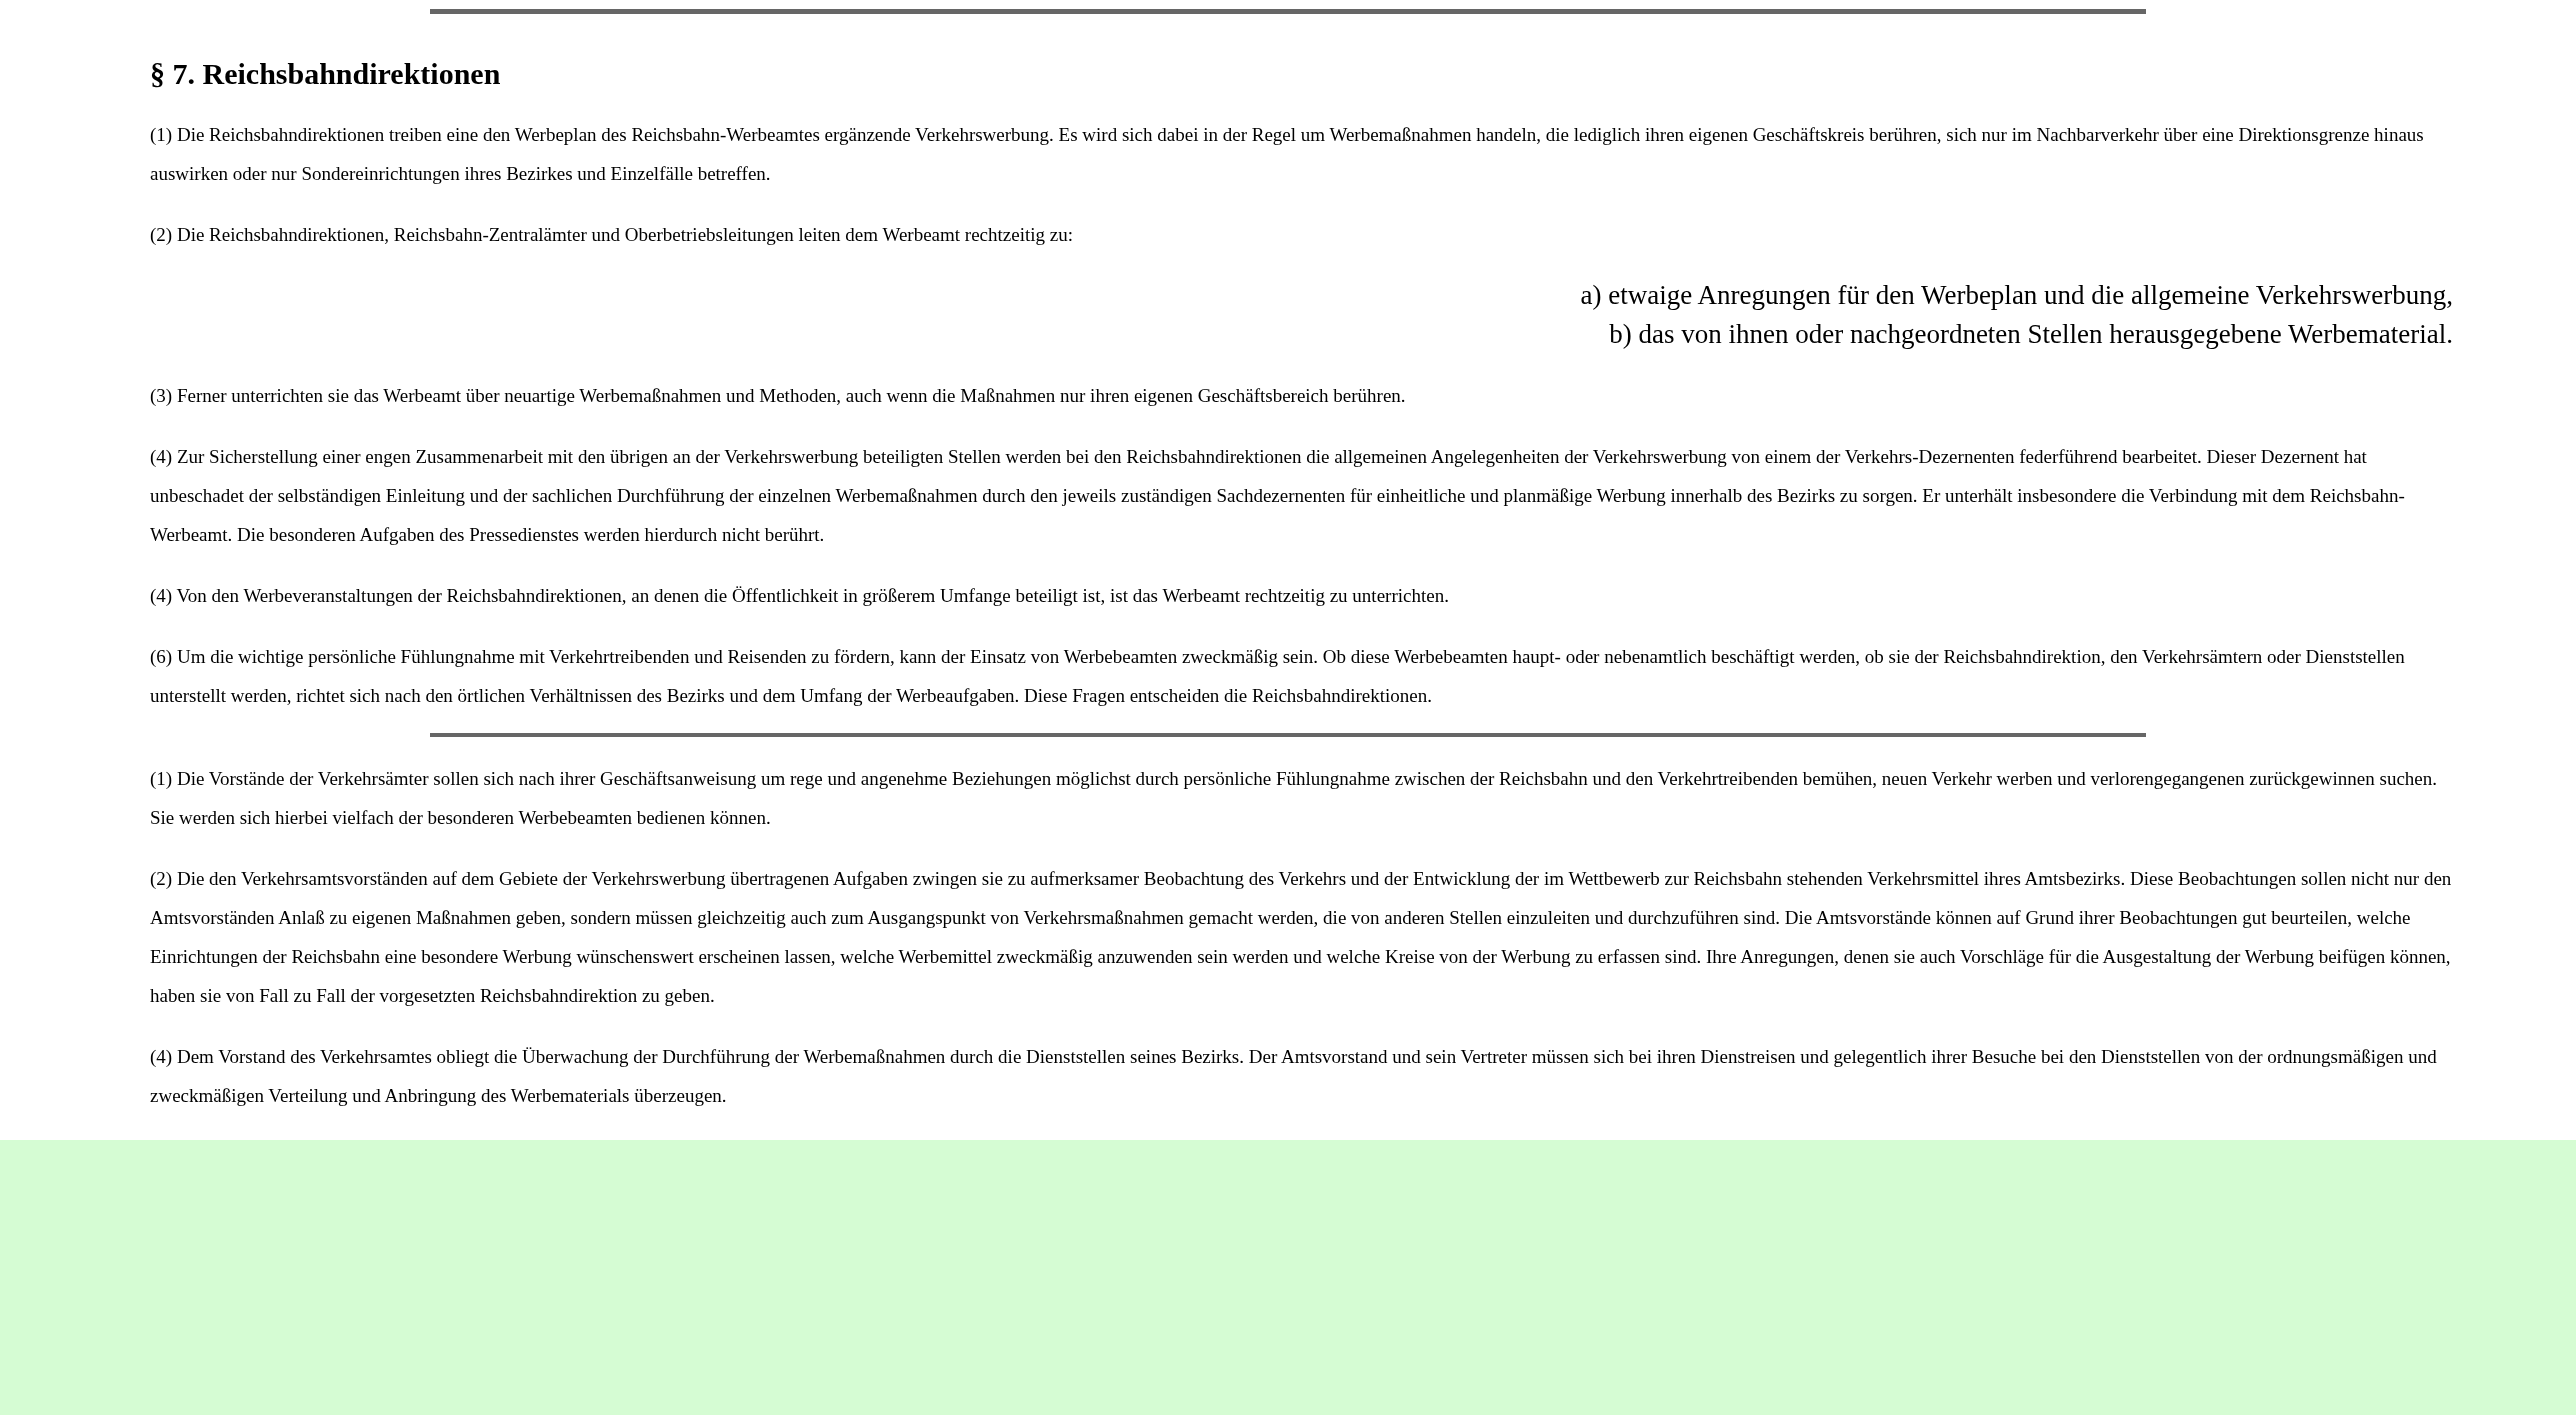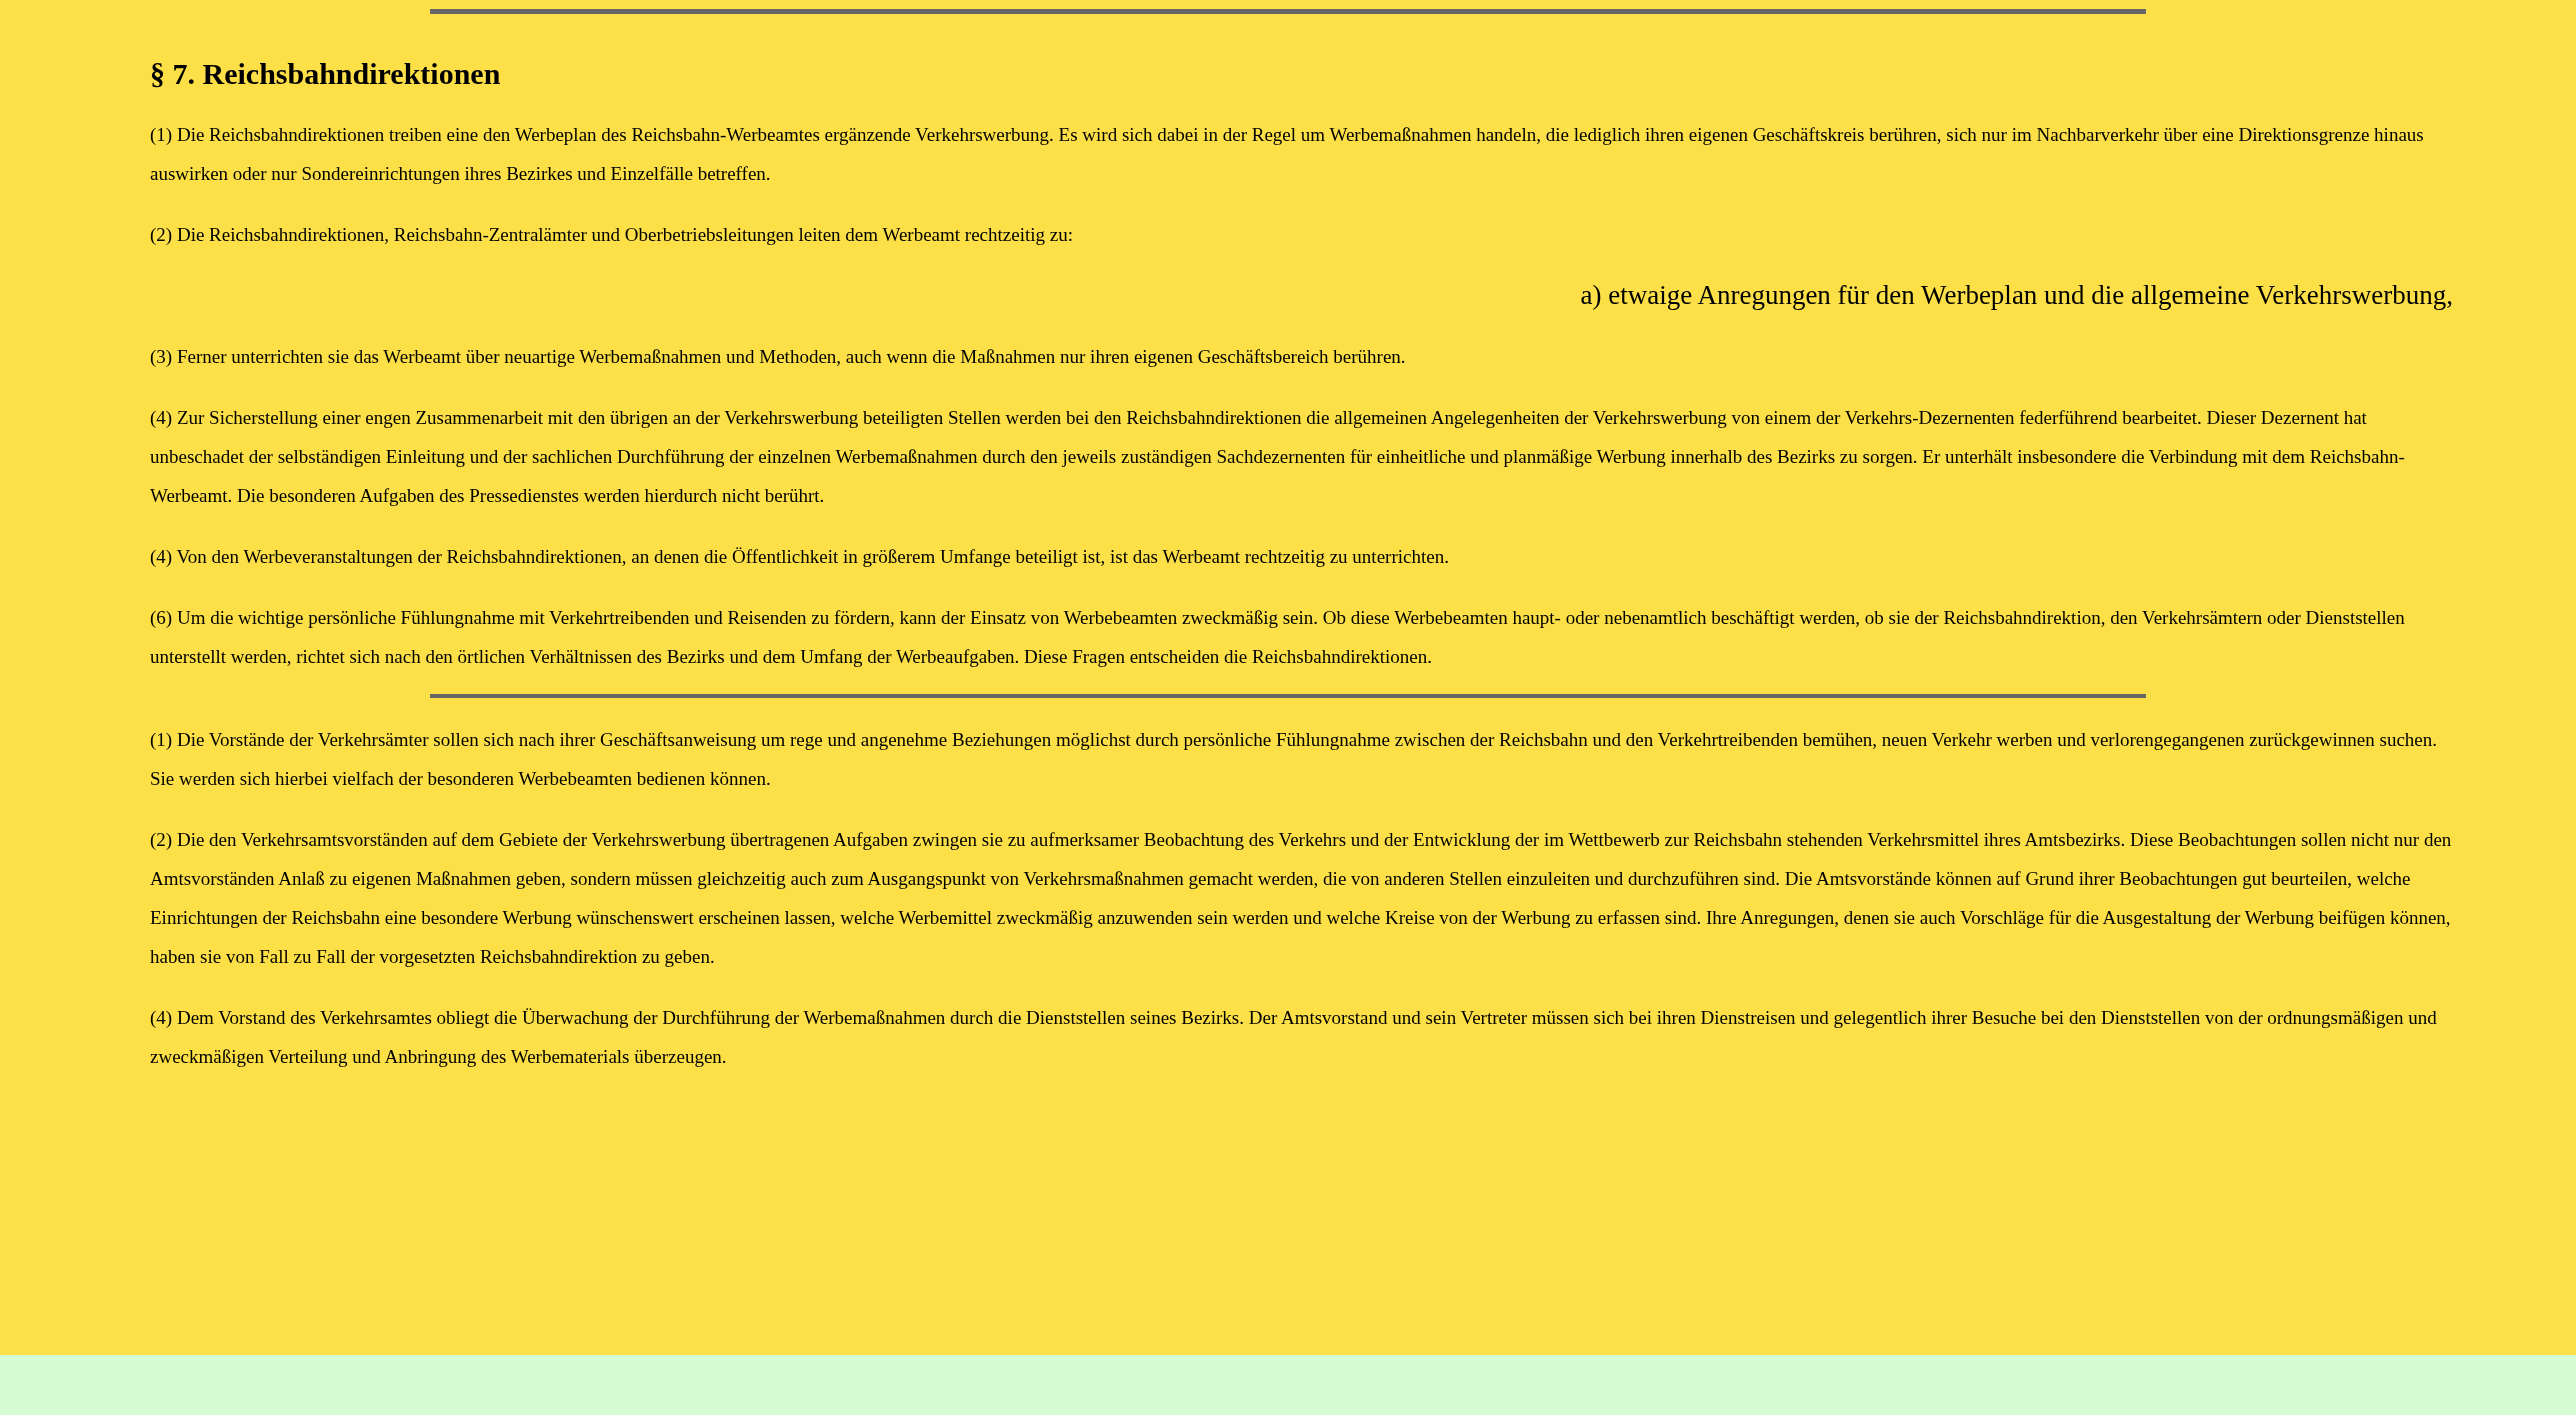--- a/index.html
+++ b/index.html
@@ -4,22 +4,22 @@
 <style>
   html, body { margin: 0; padding: 0; }
   body {
     background: #d5fcd3;
     font-family: "Liberation Serif", "DejaVu Serif", serif;
     color: #000000;
   }
   .page {
     position: relative;
     width: 2576px;
-    height: 1355px;
-    background: #fde047;
+    height: 1140px;
+    background: #ffffff;
     overflow: hidden;
   }
   .rule {
     display: block;
     width: 1716px;
     height: 4.5px;
     background: #666666;
     border: none;
     margin: 18px auto 0 auto;
   }
@@ -49,20 +49,21 @@
 <div class="page">
 
   <hr class="rule first">
 
   <section>
     <h2>§ 7. Reichsbahndirektionen</h2>
     <p>(1) Die Reichsbahndirektionen treiben eine den Werbeplan des Reichsbahn-Werbeamtes ergänzende Verkehrswerbung. Es wird sich dabei in der Regel um Werbemaßnahmen handeln, die lediglich ihren eigenen Geschäftskreis berühren, sich nur im Nachbarverkehr über eine Direktionsgrenze hinaus auswirken oder nur Sondereinrichtungen ihres Bezirkes und Einzelfälle betreffen.</p>
     <p>(2) Die Reichsbahndirektionen, Reichsbahn-Zentralämter und Oberbetriebsleitungen leiten dem Werbeamt rechtzeitig zu:</p>
     <div class="list">
       <div class="list-item">a) etwaige Anregungen für den Werbeplan und die allgemeine Verkehrswerbung,</div>
+      <div class="list-item">b) das von ihnen oder nachgeordneten Stellen herausgegebene Werbematerial.</div>
     </div>
     <p>(3) Ferner unterrichten sie das Werbeamt über neuartige Werbemaßnahmen und Methoden, auch wenn die Maßnahmen nur ihren eigenen Geschäftsbereich berühren.</p>
     <p>(4) Zur Sicherstellung einer engen Zusammenarbeit mit den übrigen an der Verkehrswerbung beteiligten Stellen werden bei den Reichsbahndirektionen die allgemeinen Angelegenheiten der Verkehrswerbung von einem der Verkehrs-Dezernenten federführend bearbeitet. Dieser Dezernent hat unbeschadet der selbständigen Einleitung und der sachlichen Durchführung der einzelnen Werbemaßnahmen durch den jeweils zuständigen Sachdezernenten für einheitliche und planmäßige Werbung innerhalb des Bezirks zu sorgen. Er unterhält insbesondere die Verbindung mit dem Reichsbahn-Werbeamt. Die besonderen Aufgaben des Pressedienstes werden hierdurch nicht berührt.</p>
     <p>(4) Von den Werbeveranstaltungen der Reichsbahndirektionen, an denen die Öffentlichkeit in größerem Umfange beteiligt ist, ist das Werbeamt rechtzeitig zu unterrichten.</p>
     <p>(6) Um die wichtige persönliche Fühlungnahme mit Verkehrtreibenden und Reisenden zu fördern, kann der Einsatz von Werbebeamten zweckmäßig sein. Ob diese Werbebeamten haupt- oder nebenamtlich beschäftigt werden, ob sie der Reichsbahndirektion, den Verkehrsämtern oder Dienststellen unterstellt werden, richtet sich nach den örtlichen Verhältnissen des Bezirks und dem Umfang der Werbeaufgaben. Diese Fragen entscheiden die Reichsbahndirektionen.</p>
   </section>
 
   <hr class="rule">
 
   <section>

